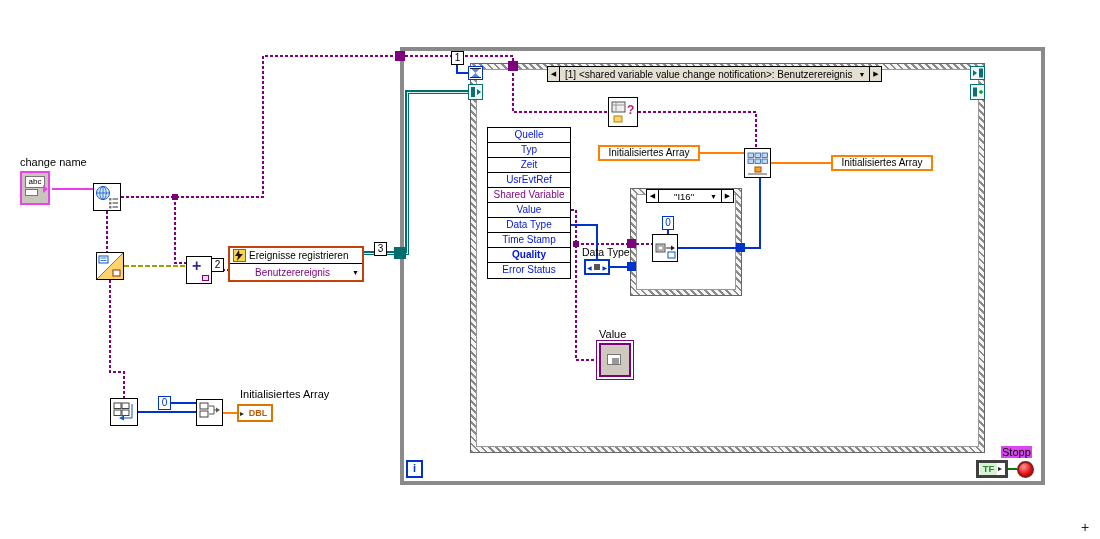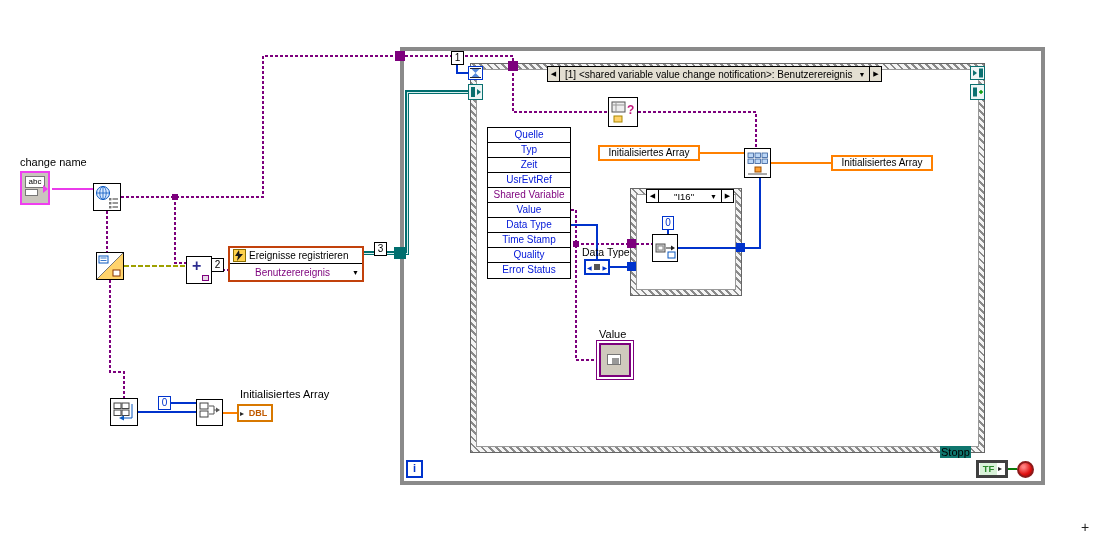--- a/index.html
+++ b/index.html
@@ -153,21 +153,21 @@
 
   <div class="edn">
       <div class="edn-row" style="color: rgb(0, 22, 216);">Quelle</div>
       <div class="edn-row" style="color: rgb(0, 22, 216);">Typ</div>
       <div class="edn-row" style="color: rgb(0, 22, 216);">Zeit</div>
       <div class="edn-row" style="color: rgb(0, 22, 216);">UsrEvtRef</div>
       <div class="edn-row" style="color: rgb(125, 0, 125);">Shared Variable</div>
       <div class="edn-row" style="color: rgb(0, 22, 216);">Value</div>
       <div class="edn-row" style="color: rgb(0, 22, 216);">Data Type</div>
       <div class="edn-row" style="color: rgb(0, 22, 216);">Time Stamp</div>
-      <div class="edn-row" style="color: rgb(0, 22, 216);">Quality</div>
+      <div class="edn-row" style="color: rgb(0, 22, 216); font-weight: bold;">Quality</div>
       <div class="edn-row" style="color: rgb(0, 22, 216);">Error Status</div>
     </div>
 
   <div class="label" style="left:20px;top:156px">change name</div>
 
   <div class="string-term">
     <div class="st-inner1">abc</div>
     <div class="st-inner2"></div>
     <div class="st-arrow"></div>
   </div>
@@ -320,21 +320,21 @@
   </div>
 
   <div class="label" style="left:599px;top:328px">Value</div>
   <div class="value-ind">
     <div class="vi-inner">
       <div class="sq1"></div>
       <div class="sq2"></div>
     </div>
   </div>
 
-  <div class="label" style="left:940px;top:446px;background:#0f766e;padding:0 1px">Stopp</div>
+  <div class="label" style="left:1001px;top:446px;background:#d946ef;padding:0 1px">Stopp</div>
   <div class="tf-term">
     <span class="tf">TF</span>
     <span class="arr">▸</span>
   </div>
   <div class="stop-btn"></div>
 
   <div class="iter-term">i</div>
 
   <div class="cursor-plus">+</div>
 

